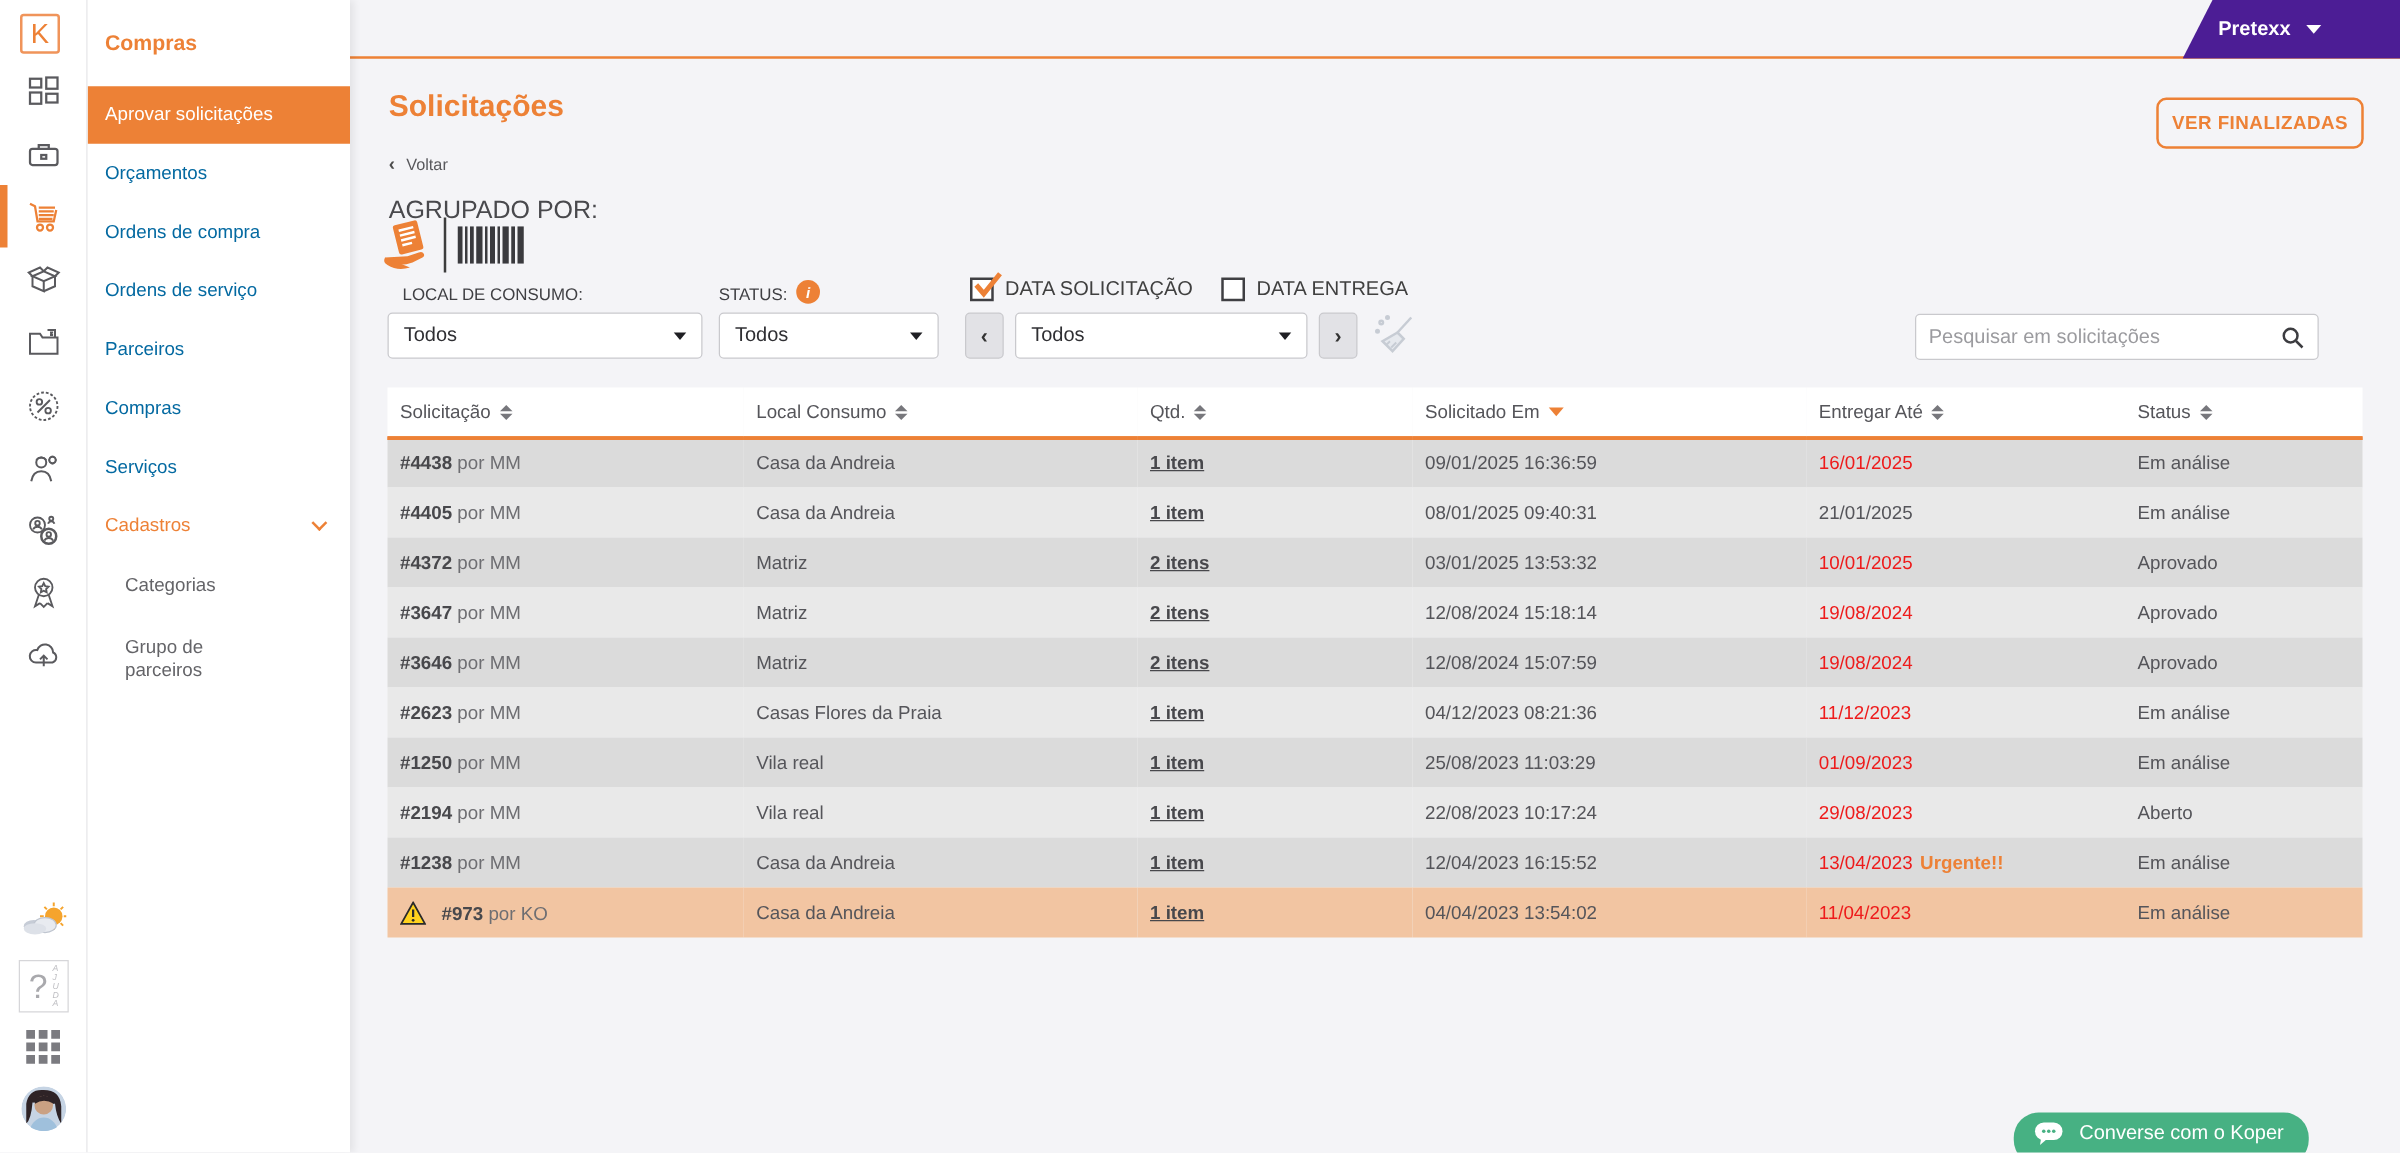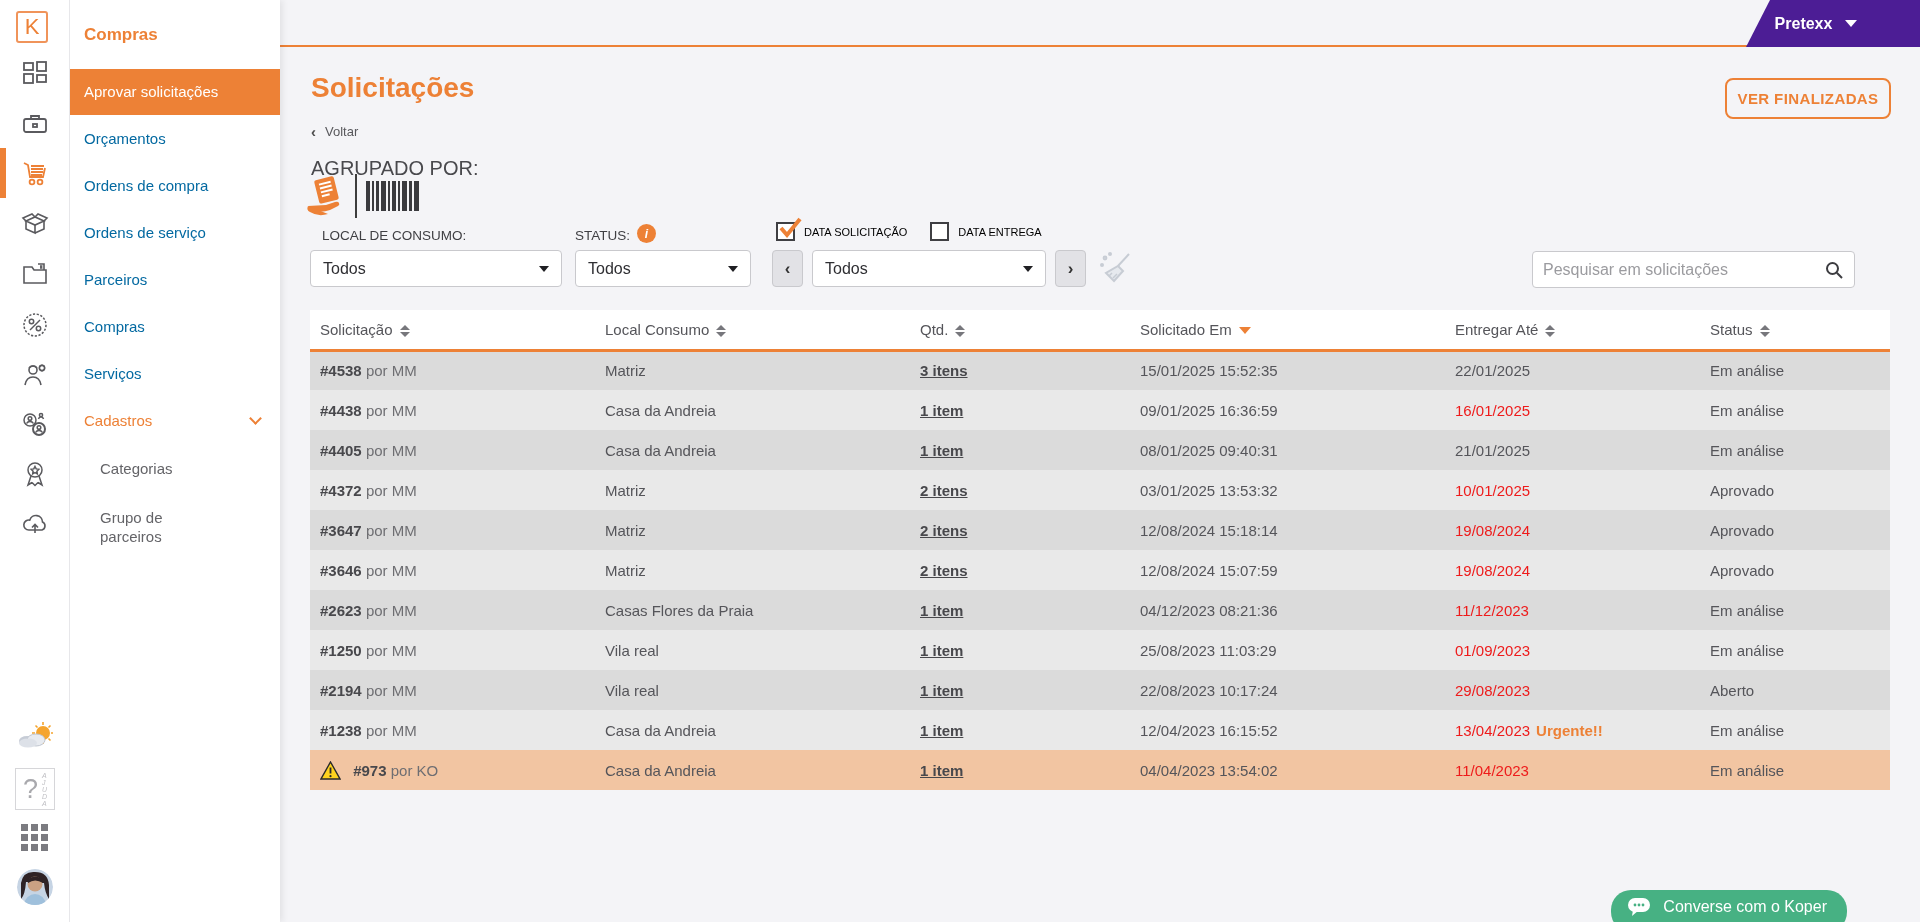--- a/index.html
+++ b/index.html
@@ -56,21 +56,21 @@
     border-bottom:2px solid #ed8136; z-index:10;
   }
   .account-tab {
     position:absolute; right:0; top:0; width:174px; height:47px;
     background:#4c1d95; clip-path:polygon(24px 0, 100% 0, 100% 100%, 0 100%);
     display:flex; align-items:center; justify-content:center;
     padding-right:34px; gap:13px; color:#fff; font-weight:bold; font-size:16px; cursor:pointer;
   }
   .caret-white { width:0; height:0; border-left:6px solid transparent; border-right:6px solid transparent; border-top:7px solid #fff; }
   
-  .page-title { position:absolute; left:311px; top:72px; font-size:28px; font-weight:bold; color:#ed8136; }
+  .page-title { position:absolute; left:311px; top:72px; font-size:24px; font-weight:bold; color:#ed8136; }
   .back-link { position:absolute; left:311px; top:123px; font-size:13px; color:#58585c; cursor:pointer; display:flex; gap:9px; align-items:center; }
   .back-chev { font-size:15px; font-weight:bold; color:#4d4d4d; }
   .btn-finalizadas {
     position:absolute; left:1725px; top:78px; width:166px; height:41px;
     border:2px solid #ed8136; border-radius:8px; color:#ed8136;
     background:transparent; font-weight:bold; font-size:15px; letter-spacing:.4px;
     font-family:"Liberation Sans", sans-serif; cursor:pointer;
   }
   .grouped-label { position:absolute; left:311px; top:157px; font-size:20px; color:#49494d; }
   .grouped-icons { position:absolute; left:306px; top:174px; display:flex; align-items:center; gap:9px; }
@@ -84,21 +84,21 @@
   }
   .dd-caret { width:0; height:0; border-left:5px solid transparent; border-right:5px solid transparent; border-top:6px solid #1f1f23; }
   .nav-btn {
     position:absolute; top:250px; width:31px; height:37px; background:#e2e2e6;
     border:1px solid #c9c9cd; border-radius:4px; font-size:17px; font-weight:bold; color:#333;
     display:flex; align-items:center; justify-content:center; cursor:pointer;
   }
   .cb-row { position:absolute; left:776px; top:222px; display:flex; align-items:center; gap:9px; }
   .cb-box { width:19px; height:19px; border:2px solid #3f3f43; background:#fff; position:relative; cursor:pointer; }
   .cb-box.checked svg { position:absolute; left:-1px; top:-7px; }
-  .cb-label { font-size:11px; color:#000000; margin-right:14px; }
+  .cb-label { font-size:16px; color:#404040; margin-right:14px; }
   .info-badge {
     position:absolute; left:637px; top:224px; width:19px; height:19px; border-radius:50%;
     background:#ed8136; color:#fff; font-size:12px; font-weight:bold; font-style:italic;
     display:flex; align-items:center; justify-content:center; cursor:pointer;
   }
   .broom-wrap { position:absolute; left:1096px; top:248px; cursor:pointer; }
   .search-box {
     position:absolute; left:1532px; top:251px; width:323px; height:37px;
     background:#fff; border:1px solid #c9c9cd; border-radius:4px;
     display:flex; align-items:center; padding:0 10px;
@@ -394,28 +394,20 @@
               <i class="dn"></i>
             </span></th>
       <th><span>Status</span><span class="sort">
               <i class="up"></i>
               <i class="dn"></i>
             </span></th>
     </tr>
   </thead>
   <tbody>
     <tr>
-      <td><span class="row-id">#4538</span> <span class="row-por">por MM</span></td>
-      <td>Matriz</td>
-      <td><span class="qtd-link">3 itens</span></td>
-      <td>15/01/2025 15:52:35</td>
-      <td>22/01/2025</td>
-      <td>Em análise</td>
-    </tr>
-    <tr>
       <td><span class="row-id">#4438</span> <span class="row-por">por MM</span></td>
       <td>Casa da Andreia</td>
       <td><span class="qtd-link">1 item</span></td>
       <td>09/01/2025 16:36:59</td>
       <td class="red">16/01/2025</td>
       <td>Em análise</td>
     </tr>
     <tr>
       <td><span class="row-id">#4405</span> <span class="row-por">por MM</span></td>
       <td>Casa da Andreia</td>

